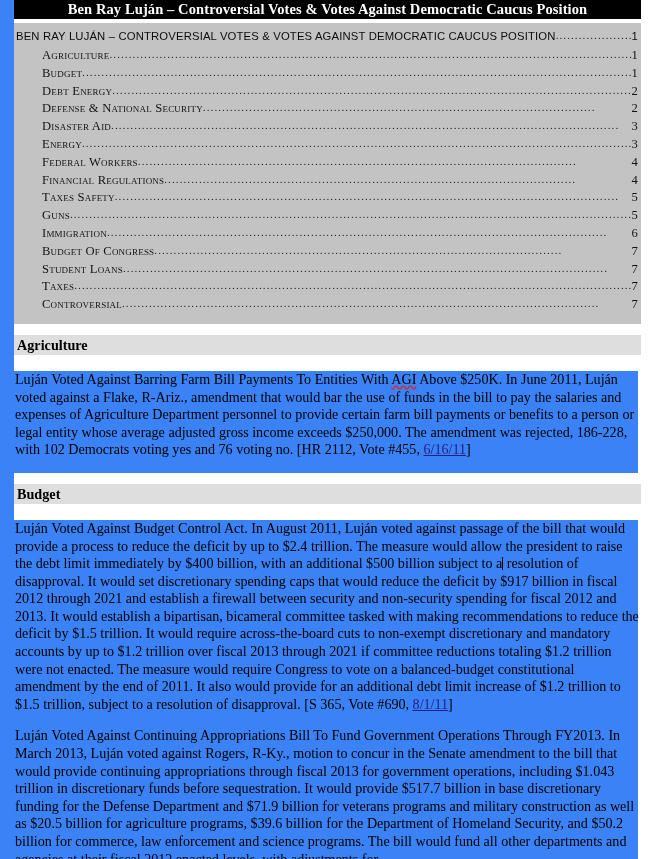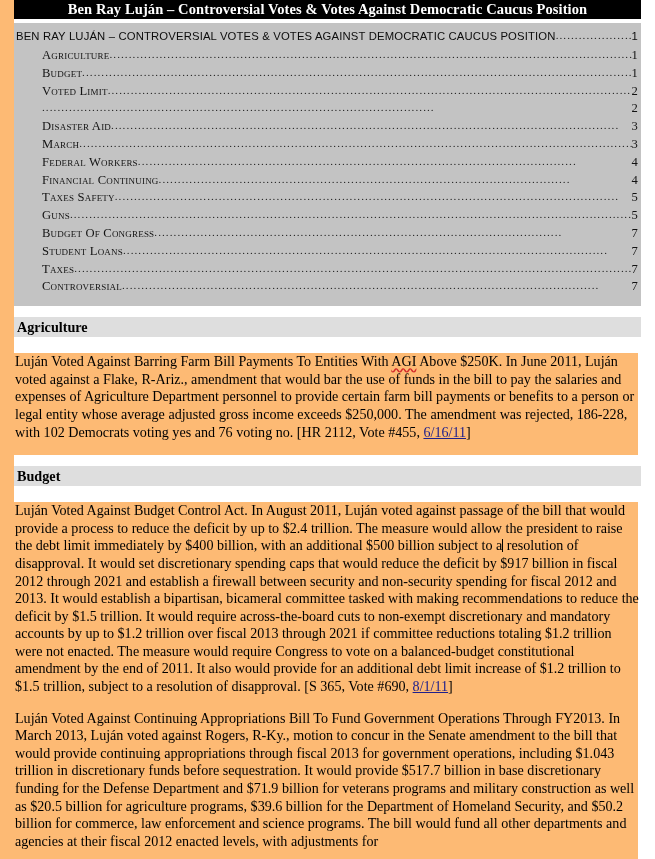--- a/index.html
+++ b/index.html
@@ -14,21 +14,21 @@
     overflow: hidden;
     font-family: "Liberation Serif", "DejaVu Serif", serif;
     color: #000000;
   }
 
   
   #page {
     position: relative;
     width: 638px;
     height: 859px;
-    background: #fdba74;
+    background: #3b82f6;
     box-sizing: border-box;
   }
 
   .content-col {
     position: absolute;
     left: 14px;
     top: 0;
     width: 627px;
   }
 
@@ -178,59 +178,65 @@
         <span class="toc-text">Agriculture</span>
         <span class="toc-dots">........................................................................................................................................</span>
         <span class="toc-page">1</span>
       </div>
       <div class="toc-line toc-l2">
         <span class="toc-text">Budget</span>
         <span class="toc-dots">................................................................................................................................................</span>
         <span class="toc-page">1</span>
       </div>
       <div class="toc-line toc-l2">
-        <span class="toc-text">Voted Limit</span>
+        <span class="toc-text">Debt Energy</span>
         <span class="toc-dots">........................................................................................................................................</span>
         <span class="toc-page">2</span>
       </div>
       <div class="toc-line toc-l2">
+        <span class="toc-text">Defense &amp; National Security</span>
         <span class="toc-dots">......................................................................................................</span>
         <span class="toc-page">2</span>
       </div>
       <div class="toc-line toc-l2">
         <span class="toc-text">Disaster Aid</span>
         <span class="toc-dots">....................................................................................................................................</span>
         <span class="toc-page">3</span>
       </div>
       <div class="toc-line toc-l2">
-        <span class="toc-text">March</span>
+        <span class="toc-text">Energy</span>
         <span class="toc-dots">................................................................................................................................................</span>
         <span class="toc-page">3</span>
       </div>
       <div class="toc-line toc-l2">
         <span class="toc-text">Federal Workers</span>
         <span class="toc-dots">..................................................................................................................</span>
         <span class="toc-page">4</span>
       </div>
       <div class="toc-line toc-l2">
-        <span class="toc-text">Financial Continuing</span>
+        <span class="toc-text">Financial Regulations</span>
         <span class="toc-dots">...........................................................................................................</span>
         <span class="toc-page">4</span>
       </div>
       <div class="toc-line toc-l2">
         <span class="toc-text">Taxes Safety</span>
         <span class="toc-dots">...................................................................................................................................</span>
         <span class="toc-page">5</span>
       </div>
       <div class="toc-line toc-l2">
         <span class="toc-text">Guns</span>
         <span class="toc-dots">....................................................................................................................................................</span>
         <span class="toc-page">5</span>
       </div>
       <div class="toc-line toc-l2">
+        <span class="toc-text">Immigration</span>
+        <span class="toc-dots">..................................................................................................................................</span>
+        <span class="toc-page">6</span>
+      </div>
+      <div class="toc-line toc-l2">
         <span class="toc-text">Budget Of Congress</span>
         <span class="toc-dots">..........................................................................................................</span>
         <span class="toc-page">7</span>
       </div>
       <div class="toc-line toc-l2">
         <span class="toc-text">Student Loans</span>
         <span class="toc-dots">..............................................................................................................................</span>
         <span class="toc-page">7</span>
       </div>
       <div class="toc-line toc-l2">

